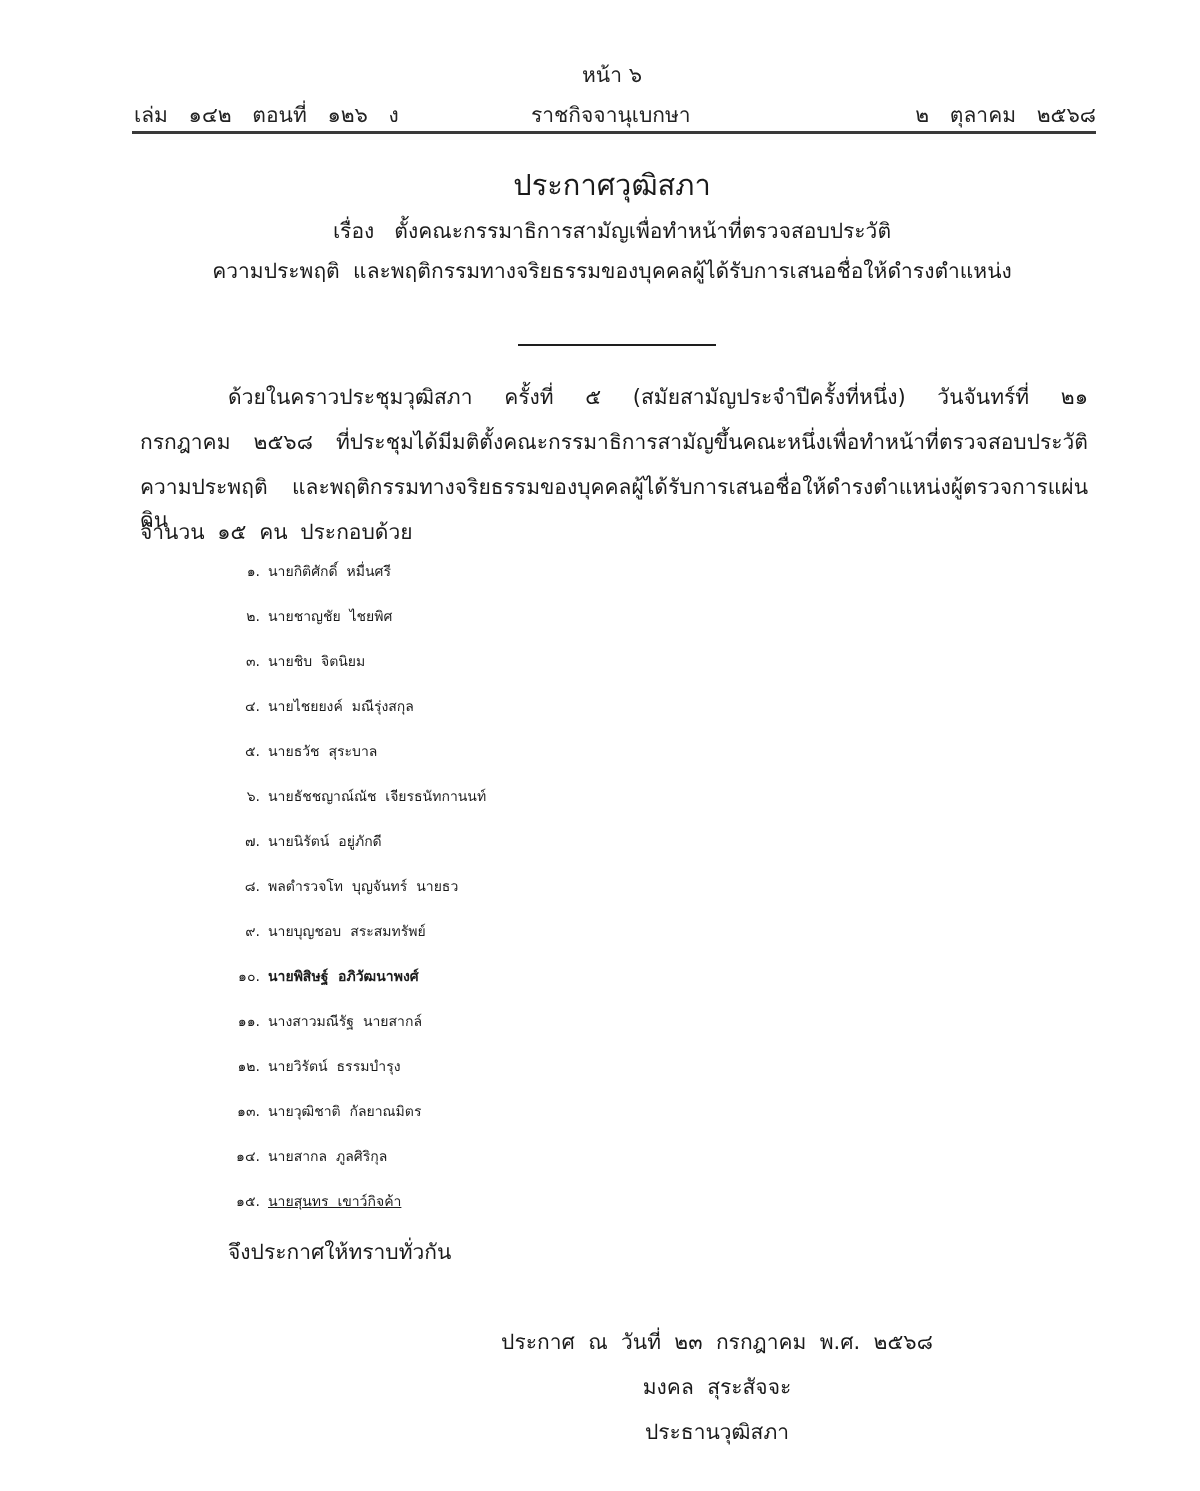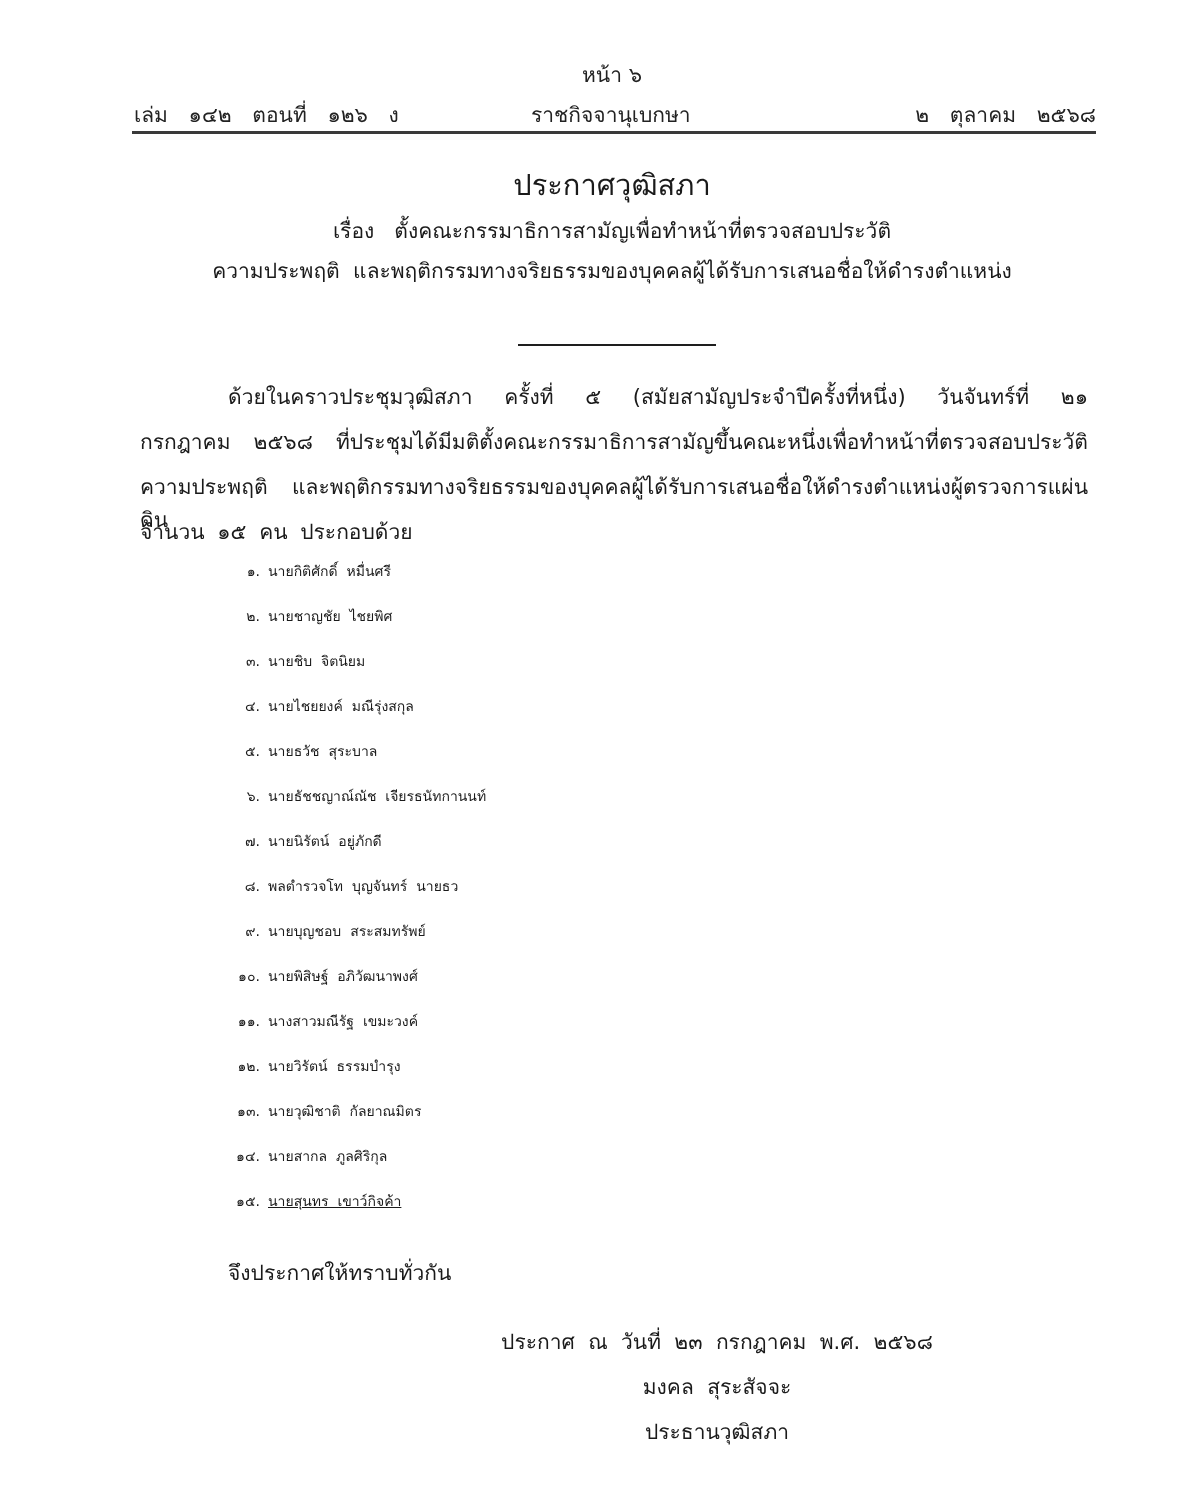--- a/index.html
+++ b/index.html
@@ -83,21 +83,20 @@
     }
     .member .num {
       display: inline-block;
       width: 58px;
       text-align: right;
       margin-right: 8px;
     }
     .closing {
       font-size: 21px;
       left: 216px;
-      margin-top: 21px;
     }
     .sign {
       font-size: 21px;
       text-align: center;
       width: 500px;
     }
   </style>
 </head>
 <body>
 
@@ -134,22 +133,22 @@
   <div id="member-list">
     <div class="abs member" style="top:560px;"><span class="num">๑.</span><span style="white-space:pre;">นายกิติศักดิ์  หมื่นศรี</span></div>
     <div class="abs member" style="top:605px;"><span class="num">๒.</span><span style="white-space:pre;">นายชาญชัย  ไชยพิศ</span></div>
     <div class="abs member" style="top:650px;"><span class="num">๓.</span><span style="white-space:pre;">นายชิบ  จิตนิยม</span></div>
     <div class="abs member" style="top:695px;"><span class="num">๔.</span><span style="white-space:pre;">นายไชยยงค์  มณีรุ่งสกุล</span></div>
     <div class="abs member" style="top:740px;"><span class="num">๕.</span><span style="white-space:pre;">นายธวัช  สุระบาล</span></div>
     <div class="abs member" style="top:785px;"><span class="num">๖.</span><span style="white-space:pre;">นายธัชชญาณ์ณัช  เจียรธนัทกานนท์</span></div>
     <div class="abs member" style="top:830px;"><span class="num">๗.</span><span style="white-space:pre;">นายนิรัตน์  อยู่ภักดี</span></div>
     <div class="abs member" style="top:875px;"><span class="num">๘.</span><span style="white-space:pre;">พลตำรวจโท  บุญจันทร์  นายธว</span></div>
     <div class="abs member" style="top:920px;"><span class="num">๙.</span><span style="white-space:pre;">นายบุญชอบ  สระสมทรัพย์</span></div>
-    <div class="abs member" style="top:965px;"><span class="num">๑๐.</span><span style="white-space:pre;">นายพิสิษฐ์  อภิวัฒนาพงศ์</span></div>
-    <div class="abs member" style="top:1010px;"><span class="num">๑๑.</span><span style="white-space:pre;">นางสาวมณีรัฐ  เขมะวงค์</span></div>
+    <div class="abs member" style="top:965px;"><span class="num">๑๐.</span><span style="white-space:pre;font-weight:bold;">นายพิสิษฐ์  อภิวัฒนาพงศ์</span></div>
+    <div class="abs member" style="top:1010px;"><span class="num">๑๑.</span><span style="white-space:pre;">นางสาวมณีรัฐ  นายสากล์</span></div>
     <div class="abs member" style="top:1055px;"><span class="num">๑๒.</span><span style="white-space:pre;">นายวิรัตน์  ธรรมบำรุง</span></div>
     <div class="abs member" style="top:1100px;"><span class="num">๑๓.</span><span style="white-space:pre;">นายวุฒิชาติ  กัลยาณมิตร</span></div>
     <div class="abs member" style="top:1145px;"><span class="num">๑๔.</span><span style="white-space:pre;">นายสากล  ภูลศิริกุล</span></div>
     <div class="abs member" style="top:1190px;"><span class="num">๑๕.</span><span style="white-space:pre;text-decoration:underline;">นายสุนทร  เขาว์กิจค้า</span></div>
   </div>
 
   <div class="abs closing" style="top:1235px;">จึงประกาศให้ทราบทั่วกัน</div>
 
   <div class="abs sign" style="top:1325px; left:455px; width:500px; white-space:pre;">ประกาศ  ณ  วันที่  ๒๓  กรกฎาคม  พ.ศ.  ๒๕๖๘</div>
   <div class="abs sign" style="top:1370px; left:455px; white-space:pre;">มงคล  สุระสัจจะ</div>

